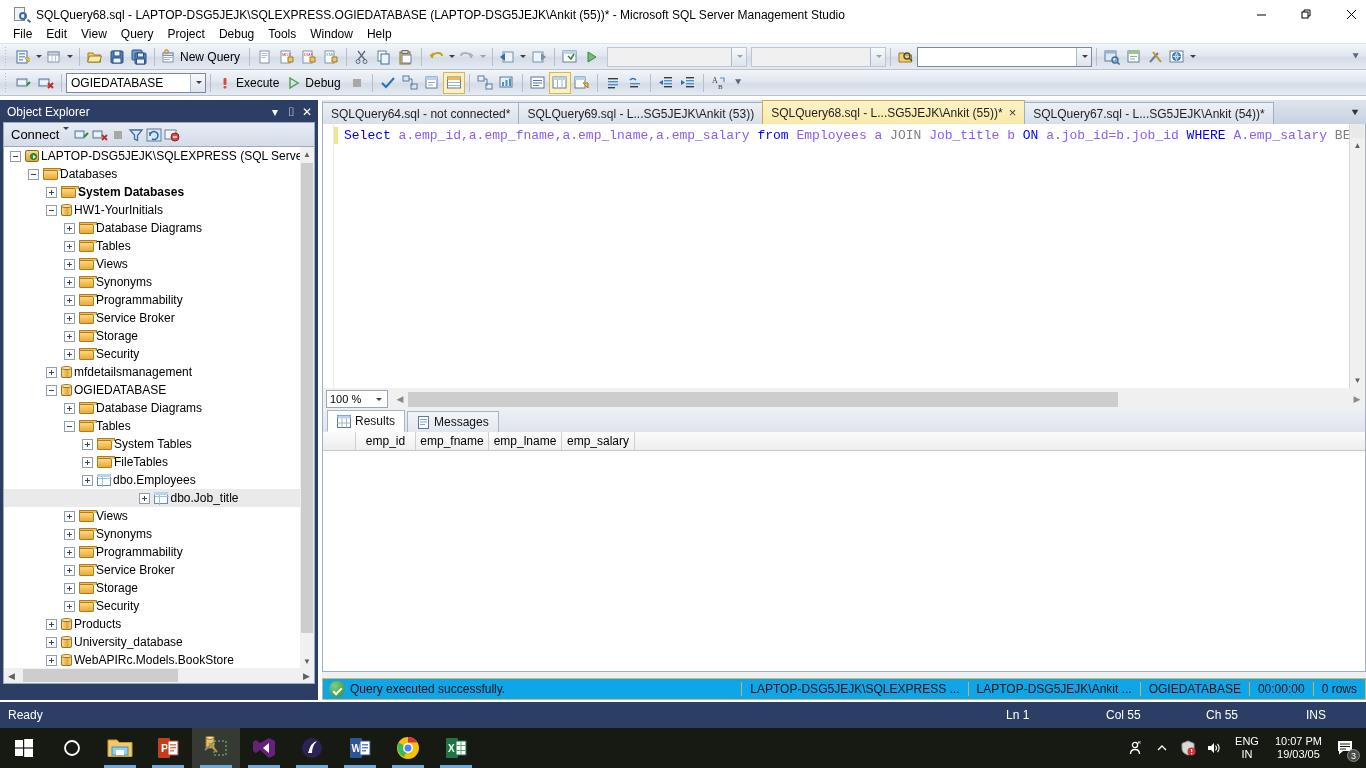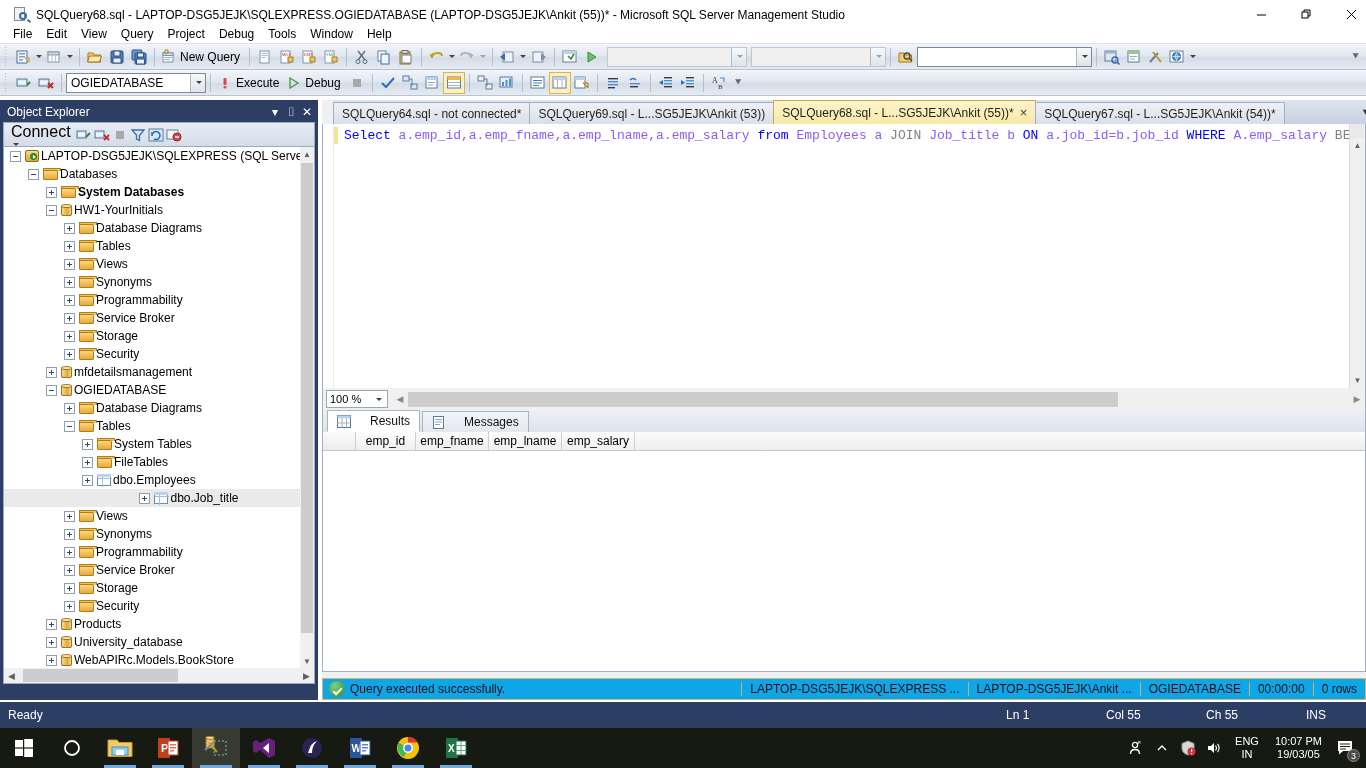--- a/index.html
+++ b/index.html
@@ -112,21 +112,21 @@
     height: 20px; display: flex; align-items: center;
     color: #fff; font-size: 12px; padding-left: 4px;
   }
   .oe-header .t { flex: 1; }
   .oe-hbtn { width: 16px; height: 16px; display:flex; align-items:center; justify-content:center; color:#fff; }
   .oe-toolbar {
     height: 24px; background: linear-gradient(to bottom,#e8edf4,#d3dce8);
     display: flex; align-items: center; padding-left: 4px; gap: 2px;
     border: 1px solid #9aaabf; border-bottom: none;
   }
-  .oe-conn { font-size: 16px; color: #000; display:flex; gap:2px; padding: 0 3px; flex-direction: column; }
+  .oe-conn { font-size: 13px; color: #000; display:flex; gap:2px; padding: 0 3px; }
   .oe-tree {
     position: relative;
     background: #fff; border: 1px solid #9aaabf;
     height: 538px; overflow: hidden;
   }
   .tree-inner { position:absolute; left:0; top:0; right:14px; bottom:0; overflow:hidden; }
   .tnode {
     height: 18px; display: flex; align-items: center; white-space: nowrap;
     font-size: 12px; color: #000; padding-right: 4px;
   }
@@ -179,21 +179,20 @@
     display:flex; align-items:center;
   }
   .hscroll-wrap .arr { width:15px; text-align:center; color:#606060; font-size:9px; }
   .hscroll-wrap .track { flex:1; height: 13px; position: relative; }
   .hscroll-wrap .thumb { position:absolute; left:4px; top:0; width:155px; height:13px; background:#cdcdcd; }
 
   
   .main {
     position: absolute; left: 322px; top: 100px; width: 1044px; height: 600px;
     background: #f0f0f0;
-    padding-left: 11px;
   }
   .tabstrip {
     position: relative; height: 24px; width: 1044px;
     background: linear-gradient(to bottom,#dfe5ee,#c7d1e0);
     display: flex; align-items: flex-end;
   }
   .tab {
     height: 22px; display: flex; align-items: center; gap: 6px;
     padding: 0 8px; font-size: 12px; color: #1f1f1f; white-space: nowrap;
     background: linear-gradient(to bottom,#eef1f6,#d8dfe9);
@@ -248,21 +247,21 @@
   .zoombar .hs .track{flex:1; height:15px; position:relative;}
   .zoombar .hs .thumb{position:absolute; left:0; top:0; width:710px; height:15px; background:#cdcdcd;}
 
   .resultspane {
     position: absolute; left: 0; top: 310px; width: 1044px; height: 290px;
     background: #f0f0f0;
   }
   .restabs { height: 22px; display:flex; align-items:flex-end; padding-left: 4px;
     background: linear-gradient(to bottom,#eceff4,#dfe4ec); border-left:1px solid #9fb0c4; border-right:1px solid #9fb0c4;}
   .restab {
-    height: 21px; display:flex; align-items:center; gap:19px; padding: 0 9px;
+    height: 21px; display:flex; align-items:center; gap:4px; padding: 0 9px;
     font-size: 12px; color: #111; border:1px solid #a8b4c4; border-bottom:none;
     background: linear-gradient(to bottom,#f3f5f8,#e2e7ef); margin-right: 2px;
   }
   .restab.active { background:#ffffff; border-bottom:1px solid #fff; height:22px; }
 
   .grid {
     position: absolute; left: 0; top: 22px; width: 1044px; height: 240px;
     background: #fff; border: 1px solid #9fb0c4; border-top: none;
   }
   .grid-head { height: 19px; display: flex; background: linear-gradient(to bottom,#fbfbfb,#eeeeee);

